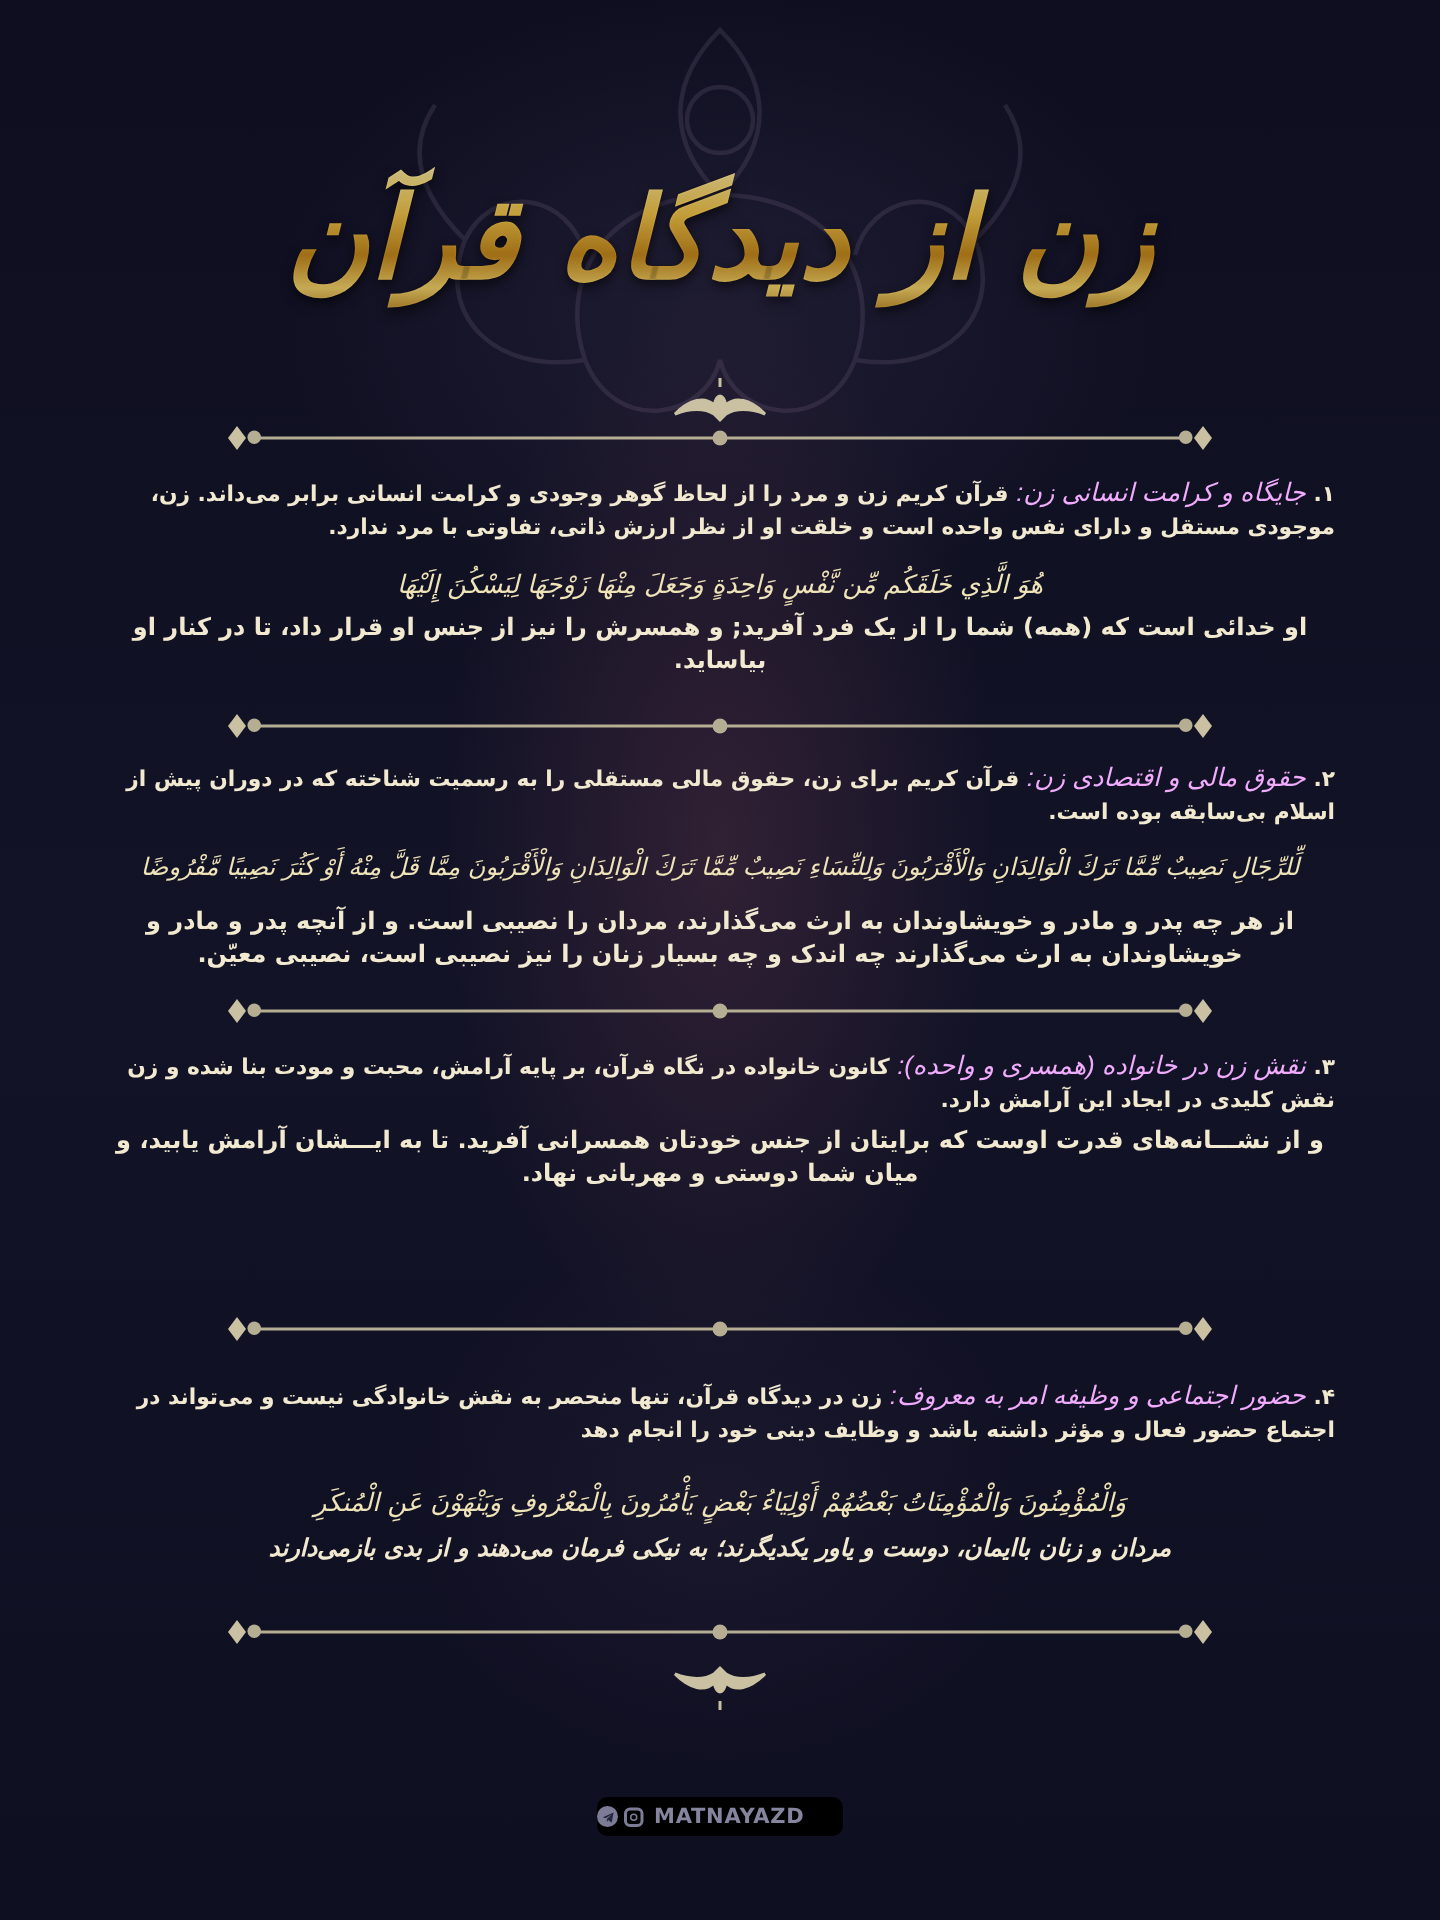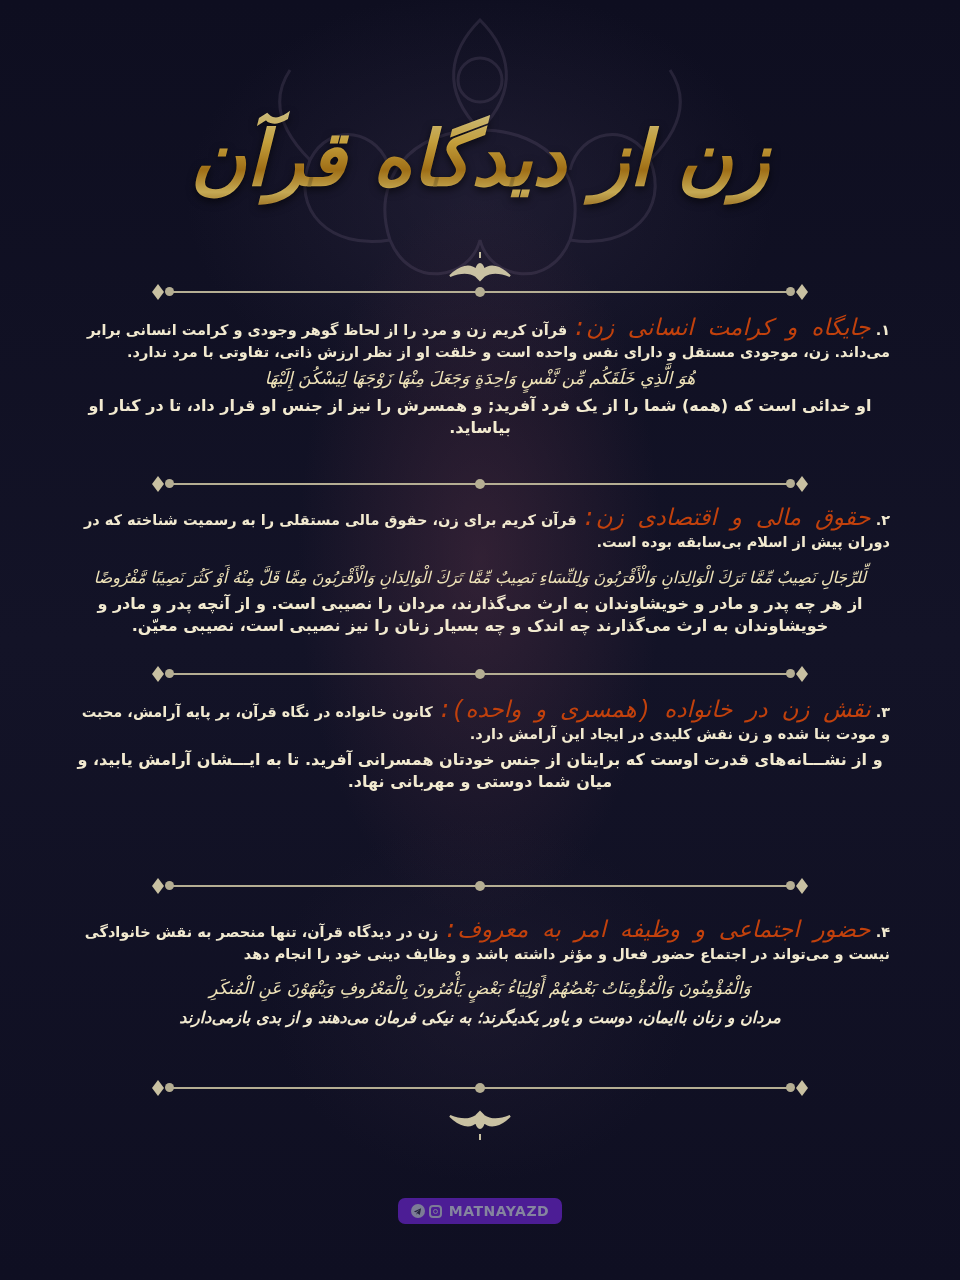--- a/index.html
+++ b/index.html
@@ -43,36 +43,36 @@
   .divider .dot.r { right:13px; }
   .divider .dot.c { left:323px; width:10px; height:10px; top:5px; }
 
   .flourish { position:absolute; left:430px; width:100px; height:34px; }
 
   .section { position:absolute; left:70px; right:70px; text-align:right; direction:rtl; }
   .para {
     font-size:14.5px; font-weight:bold; line-height:22px; color:#f2ead0;
   }
   .para .head {
-    font-family:Liberation Mono, monospace; font-style:italic; font-weight:normal;
-    font-size:23px; color:#c2410c;
+    font-family:Liberation Sans, sans-serif; font-style:italic; font-weight:normal;
+    font-size:17px; color:#f0abfc;
   }
   .verse {
     text-align:center;
     font-family:"DejaVu Serif", serif; font-style:italic;
     font-size:17px; color:#efe3b8; line-height:30px;
   }
   .trans {
     text-align:center; font-size:16px; font-weight:bold; line-height:22px; color:#f2ead0;
   }
 
   .footer {
     position:absolute; left:398px; top:1198px; width:164px; height:26px;
-    border-radius:7px; background:#4c1d95;
-    display:flex; align-items:center; justify-content:center; gap:4px;
+    border-radius:7px; background:#000000;
+    display:flex; align-items:center; justify-content:flex-start; gap:4px;
     direction:ltr;
   }
   .footer .ic { width:14px; height:14px; border-radius:50%; background:#7c7c96; display:flex; align-items:center; justify-content:center; }
   .footer .ic svg { width:9px; height:9px; }
   .footer .ig { width:13px; height:13px; border:2px solid #7c7c96; border-radius:4px; position:relative; }
   .footer .ig::after { content:""; position:absolute; left:2px; top:2px; width:5px; height:5px; border:1.5px solid #7c7c96; border-radius:50%; box-sizing:border-box; }
   .footer .brand { font-family:"DejaVu Sans", sans-serif; font-weight:bold; font-size:14px; color:#85859f; letter-spacing:0.5px; margin-left:3px; }
 </style>
 </head>
 <body>
@@ -106,41 +106,41 @@
       <div class="dot r"></div>
       <div class="dia r"></div>
   </div>
 
   <div class="section" style="top:318px;">
     <p class="para">
       <span>۱.</span>
       <span class="head">جایگاه و کرامت انسانی زن:</span>
       <span>قرآن کریم زن و مرد را از لحاظ گوهر وجودی و کرامت انسانی برابر می‌داند. زن، موجودی مستقل و دارای نفس واحده است و خلقت او از نظر ارزش ذاتی، تفاوتی با مرد ندارد.</span>
     </p>
-    <p class="verse" style="">هُوَ الَّذِي خَلَقَكُم مِّن نَّفْسٍ وَاحِدَةٍ وَجَعَلَ مِنْهَا زَوْجَهَا لِيَسْكُنَ إِلَيْهَا</p>
+    <p class="verse" style="margin-top:12px;">هُوَ الَّذِي خَلَقَكُم مِّن نَّفْسٍ وَاحِدَةٍ وَجَعَلَ مِنْهَا زَوْجَهَا لِيَسْكُنَ إِلَيْهَا</p>
     <p class="trans" style="margin-top:2px;">او خدائی است که (همه) شما را از یک فرد آفرید; و همسرش را نیز از جنس او قرار داد، تا در کنار او بیاساید.</p>
   </div>
 
   <div class="divider" style="top:474px;">
     <div class="line"></div>
       <div class="dia l"></div>
       <div class="dot l"></div>
       <div class="dot c"></div>
       <div class="dot r"></div>
       <div class="dia r"></div>
   </div>
 
   <div class="section" style="top:508px;">
     <p class="para">
       <span>۲.</span>
       <span class="head">حقوق مالی و اقتصادی زن:</span>
       <span>قرآن کریم برای زن، حقوق مالی مستقلی را به رسمیت شناخته که در دوران پیش از اسلام بی‌سابقه بوده است.</span>
     </p>
     <p class="verse" style="margin-top:10px; font-size:16px;">لِّلرِّجَالِ نَصِيبٌ مِّمَّا تَرَكَ الْوَالِدَانِ وَالْأَقْرَبُونَ وَلِلنِّسَاءِ نَصِيبٌ مِّمَّا تَرَكَ الْوَالِدَانِ وَالْأَقْرَبُونَ مِمَّا قَلَّ مِنْهُ أَوْ كَثُرَ نَصِيبًا مَّفْرُوضًا</p>
-    <p class="trans" style="margin-top:0;">از هر چه پدر و مادر و خویشاوندان به ارث می‌گذارند، مردان را نصیبی است. و از آنچه پدر و مادر و خویشاوندان به ارث می‌گذارند چه اندک و چه بسیار زنان را نیز نصیبی است، نصیبی معیّن.</p>
+    <p class="trans" style="margin-top:10px;">از هر چه پدر و مادر و خویشاوندان به ارث می‌گذارند، مردان را نصیبی است. و از آنچه پدر و مادر و خویشاوندان به ارث می‌گذارند چه اندک و چه بسیار زنان را نیز نصیبی است، نصیبی معیّن.</p>
   </div>
 
   <div class="divider" style="top:664px;">
     <div class="line"></div>
       <div class="dia l"></div>
       <div class="dot l"></div>
       <div class="dot c"></div>
       <div class="dot r"></div>
       <div class="dia r"></div>
   </div>
@@ -162,21 +162,21 @@
       <div class="dot r"></div>
       <div class="dia r"></div>
   </div>
 
   <div class="section" style="top:920px;">
     <p class="para">
       <span>۴.</span>
       <span class="head">حضور اجتماعی و وظیفه امر به معروف:</span>
       <span>زن در دیدگاه قرآن، تنها منحصر به نقش خانوادگی نیست و می‌تواند در اجتماع حضور فعال و مؤثر داشته باشد و وظایف دینی خود را انجام دهد</span>
     </p>
-    <p class="verse" style="margin-top:8px;">وَالْمُؤْمِنُونَ وَالْمُؤْمِنَاتُ بَعْضُهُمْ أَوْلِيَاءُ بَعْضٍ يَأْمُرُونَ بِالْمَعْرُوفِ وَيَنْهَوْنَ عَنِ الْمُنكَرِ</p>
+    <p class="verse" style="margin-top:22px;">وَالْمُؤْمِنُونَ وَالْمُؤْمِنَاتُ بَعْضُهُمْ أَوْلِيَاءُ بَعْضٍ يَأْمُرُونَ بِالْمَعْرُوفِ وَيَنْهَوْنَ عَنِ الْمُنكَرِ</p>
     <p class="trans" style="margin-top:4px;font-style:italic;">مردان و زنان باایمان، دوست و یاور یکدیگرند؛ به نیکی فرمان می‌دهند و از بدی بازمی‌دارند</p>
   </div>
 
   <div class="divider" style="top:1078px;">
     <div class="line"></div>
       <div class="dia l"></div>
       <div class="dot l"></div>
       <div class="dot c"></div>
       <div class="dot r"></div>
       <div class="dia r"></div>

